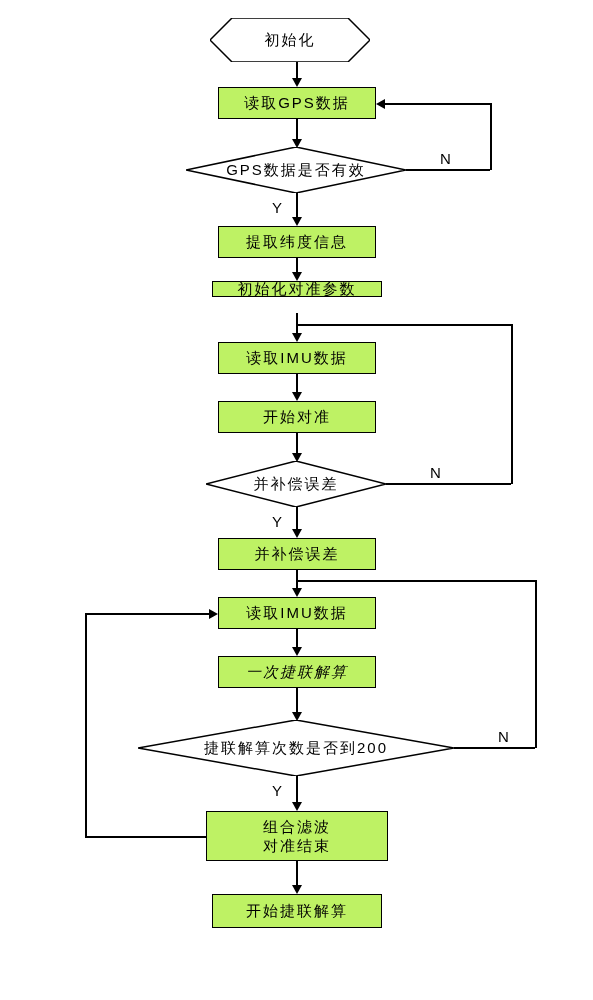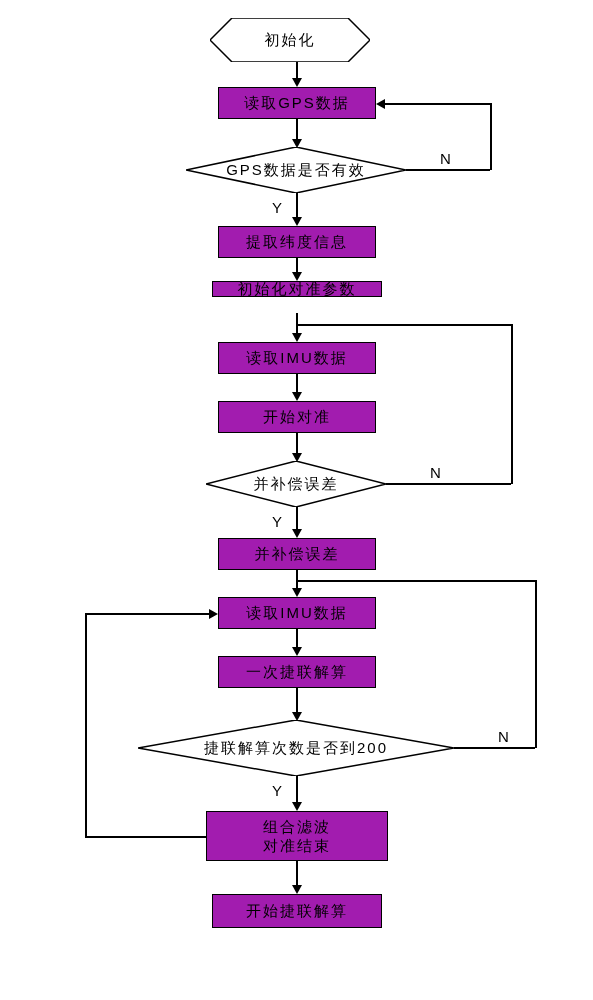--- a/index.html
+++ b/index.html
@@ -8,21 +8,21 @@
     height: 1000px;
     background: #fff;
     font-family: "Microsoft YaHei", "SimSun", sans-serif;
     font-size: 15px;
     position: relative;
     letter-spacing: 2px;
   }
   .node {
     position: absolute;
     border: 1.5px solid #000;
-    background: #a21caf;
+    background: #bef264;
     display: flex;
     align-items: center;
     justify-content: center;
     text-align: center;
     line-height: 1.3;
     padding: 4px 22px;
   }
   .hex {
     position: absolute;
     width: 160px;
@@ -164,21 +164,21 @@
 <div class="arrow v" style="left:296px; top:570px; height:20px;"></div>
 <div class="ah-down" style="left:291.5px; top:588px;"></div>
 
 <div class="node" style="left:218px; top:597px; width:158px; height:32px;">
   <span>读取IMU数据</span>
 </div>
 
 <div class="arrow v" style="left:296px; top:629px; height:20px;"></div>
 <div class="ah-down" style="left:291.5px; top:647px;"></div>
 
-<div class="node" style="left:218px; top:656px; width:158px; height:32px;">
+<div class="node" style="left:218px; top:656px; width:158px; height:32px;font-style:italic;">
   <span>一次捷联解算</span>
 </div>
 
 <div class="arrow v" style="left:296px; top:688px; height:26px;"></div>
 <div class="ah-down" style="left:291.5px; top:712px;"></div>
 
 <div class="dia-wrap" style="left:138px; top:720px; width:316px; height:56px;">
   <svg width="316" height="56" viewBox="0 0 316 56">
     <polygon points="158,0 316,28 158,56 0,28" fill="#fff" stroke="#000" stroke-width="1.5"></polygon>
   </svg>

